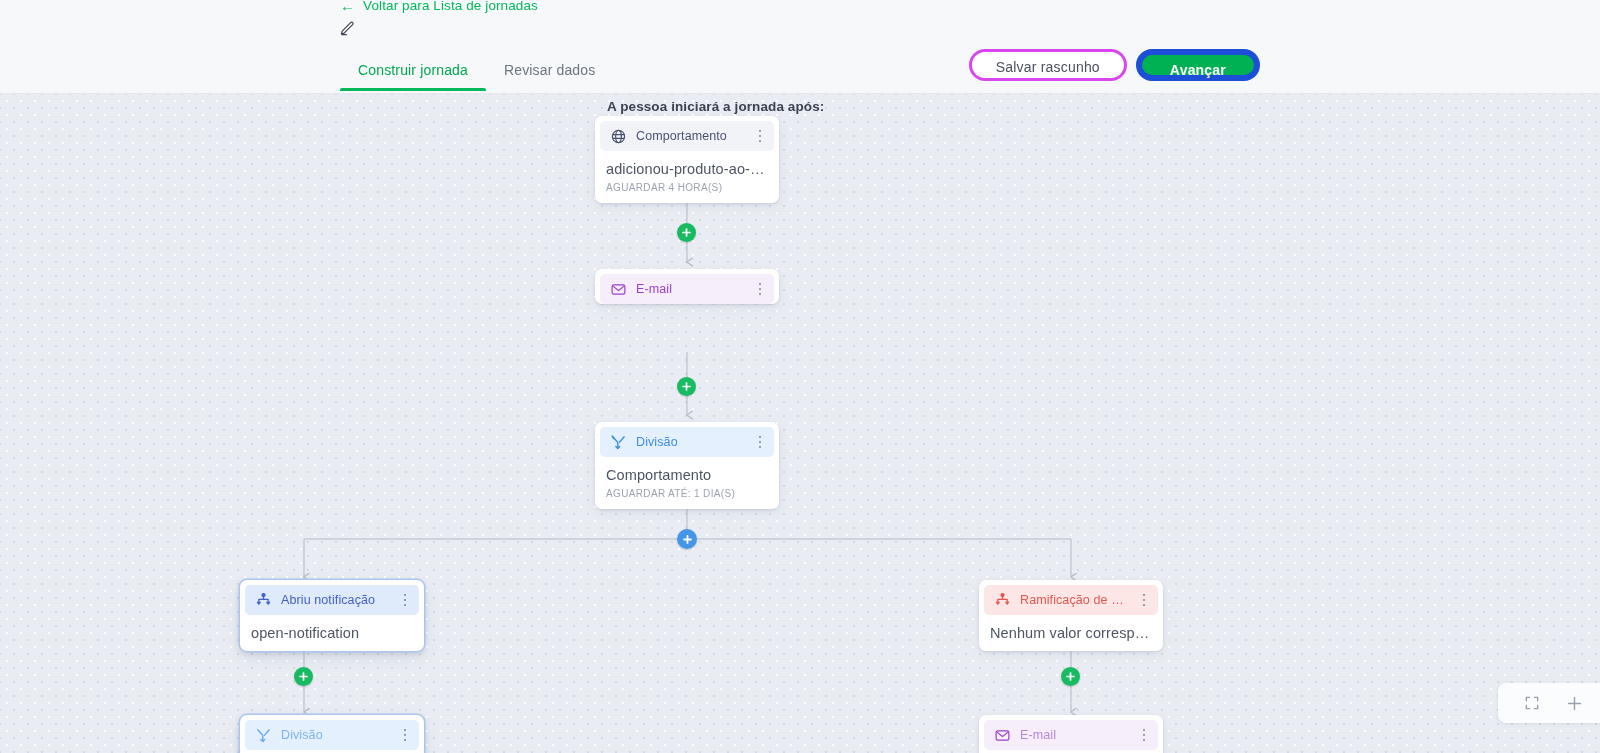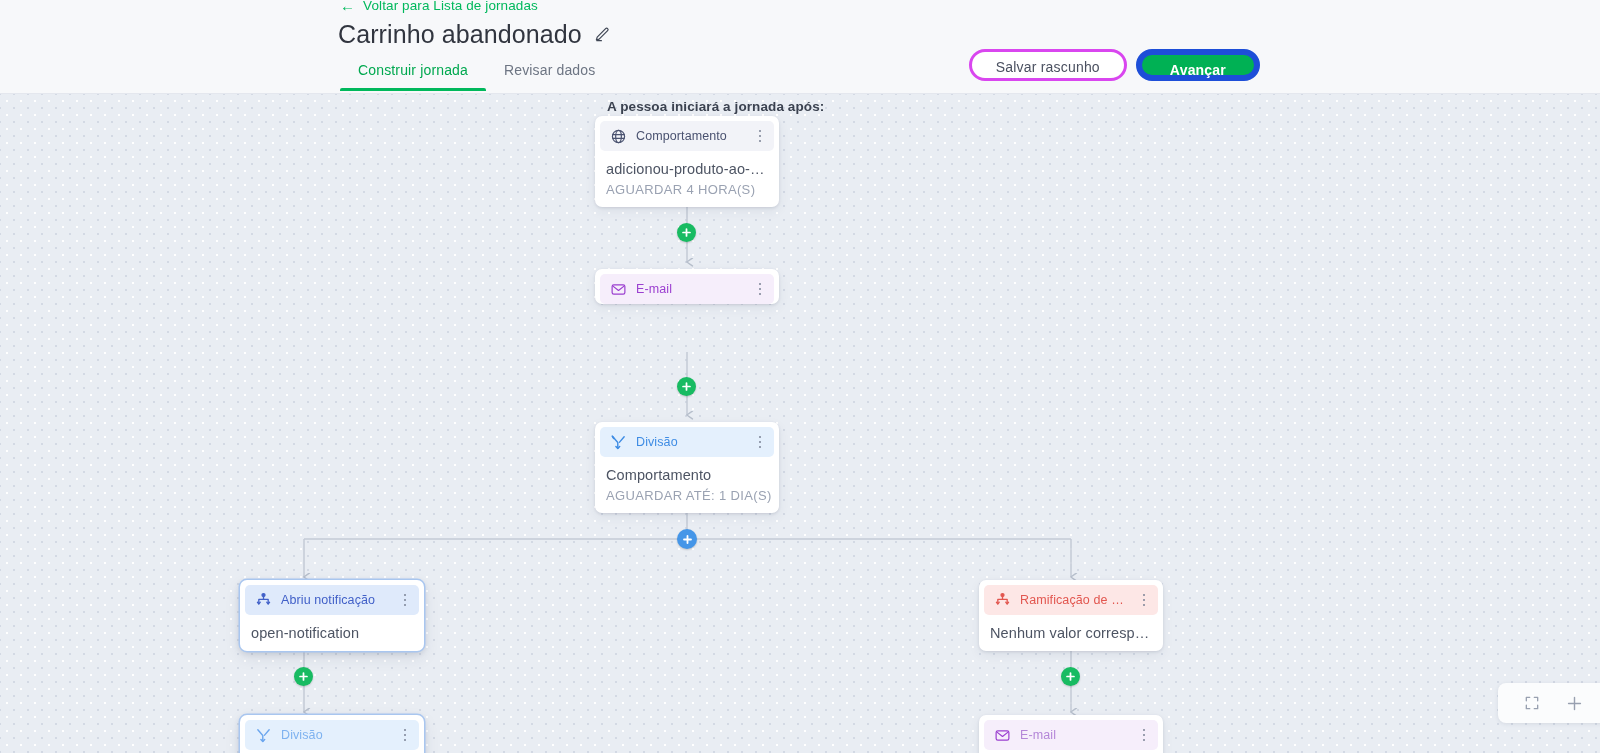--- a/index.html
+++ b/index.html
@@ -221,21 +221,21 @@
   .node-title {
     font-size: 14.5px;
     color: #4d5463;
     white-space: nowrap;
     overflow: hidden;
     text-overflow: ellipsis;
     letter-spacing: .1px;
   }
   .node-sub {
     margin-top: 5px;
-    font-size: 13px;
+    font-size: 10px;
     color: #9aa2b2;
     text-transform: uppercase;
     letter-spacing: .35px;
     white-space: nowrap;
   }
 
   
   .head-behavior { background: #f2f3f8; }
   .head-behavior .head-title { color: #4a5270; }
   .head-email    { background: #f6eefb; }
@@ -291,21 +291,20 @@
 <div id="app">
 
   <div class="header">
 
     <div class="back-link">
       <span class="arrow">←</span>
       <span class="label">Voltar para Lista de jornadas</span>
     </div>
 
     <div class="page-title-row">
-      <div class="page-title">Carrinho abandonado</div>
       <span class="edit-icon">
         <svg viewBox="0 0 24 24" width="18" height="18" fill="none" stroke="currentColor" stroke-width="1.6" stroke-linecap="round" stroke-linejoin="round">
           <path d="M16.8 3.4a1.9 1.9 0 0 1 2.7 2.7L8.2 17.4 4.5 18.5l1.1-3.7z"></path>
           <path d="M5.2 19.6h6"></path>
         </svg>
       </span>
     </div>
 
     <div class="tabs">
       <div class="tab active">

